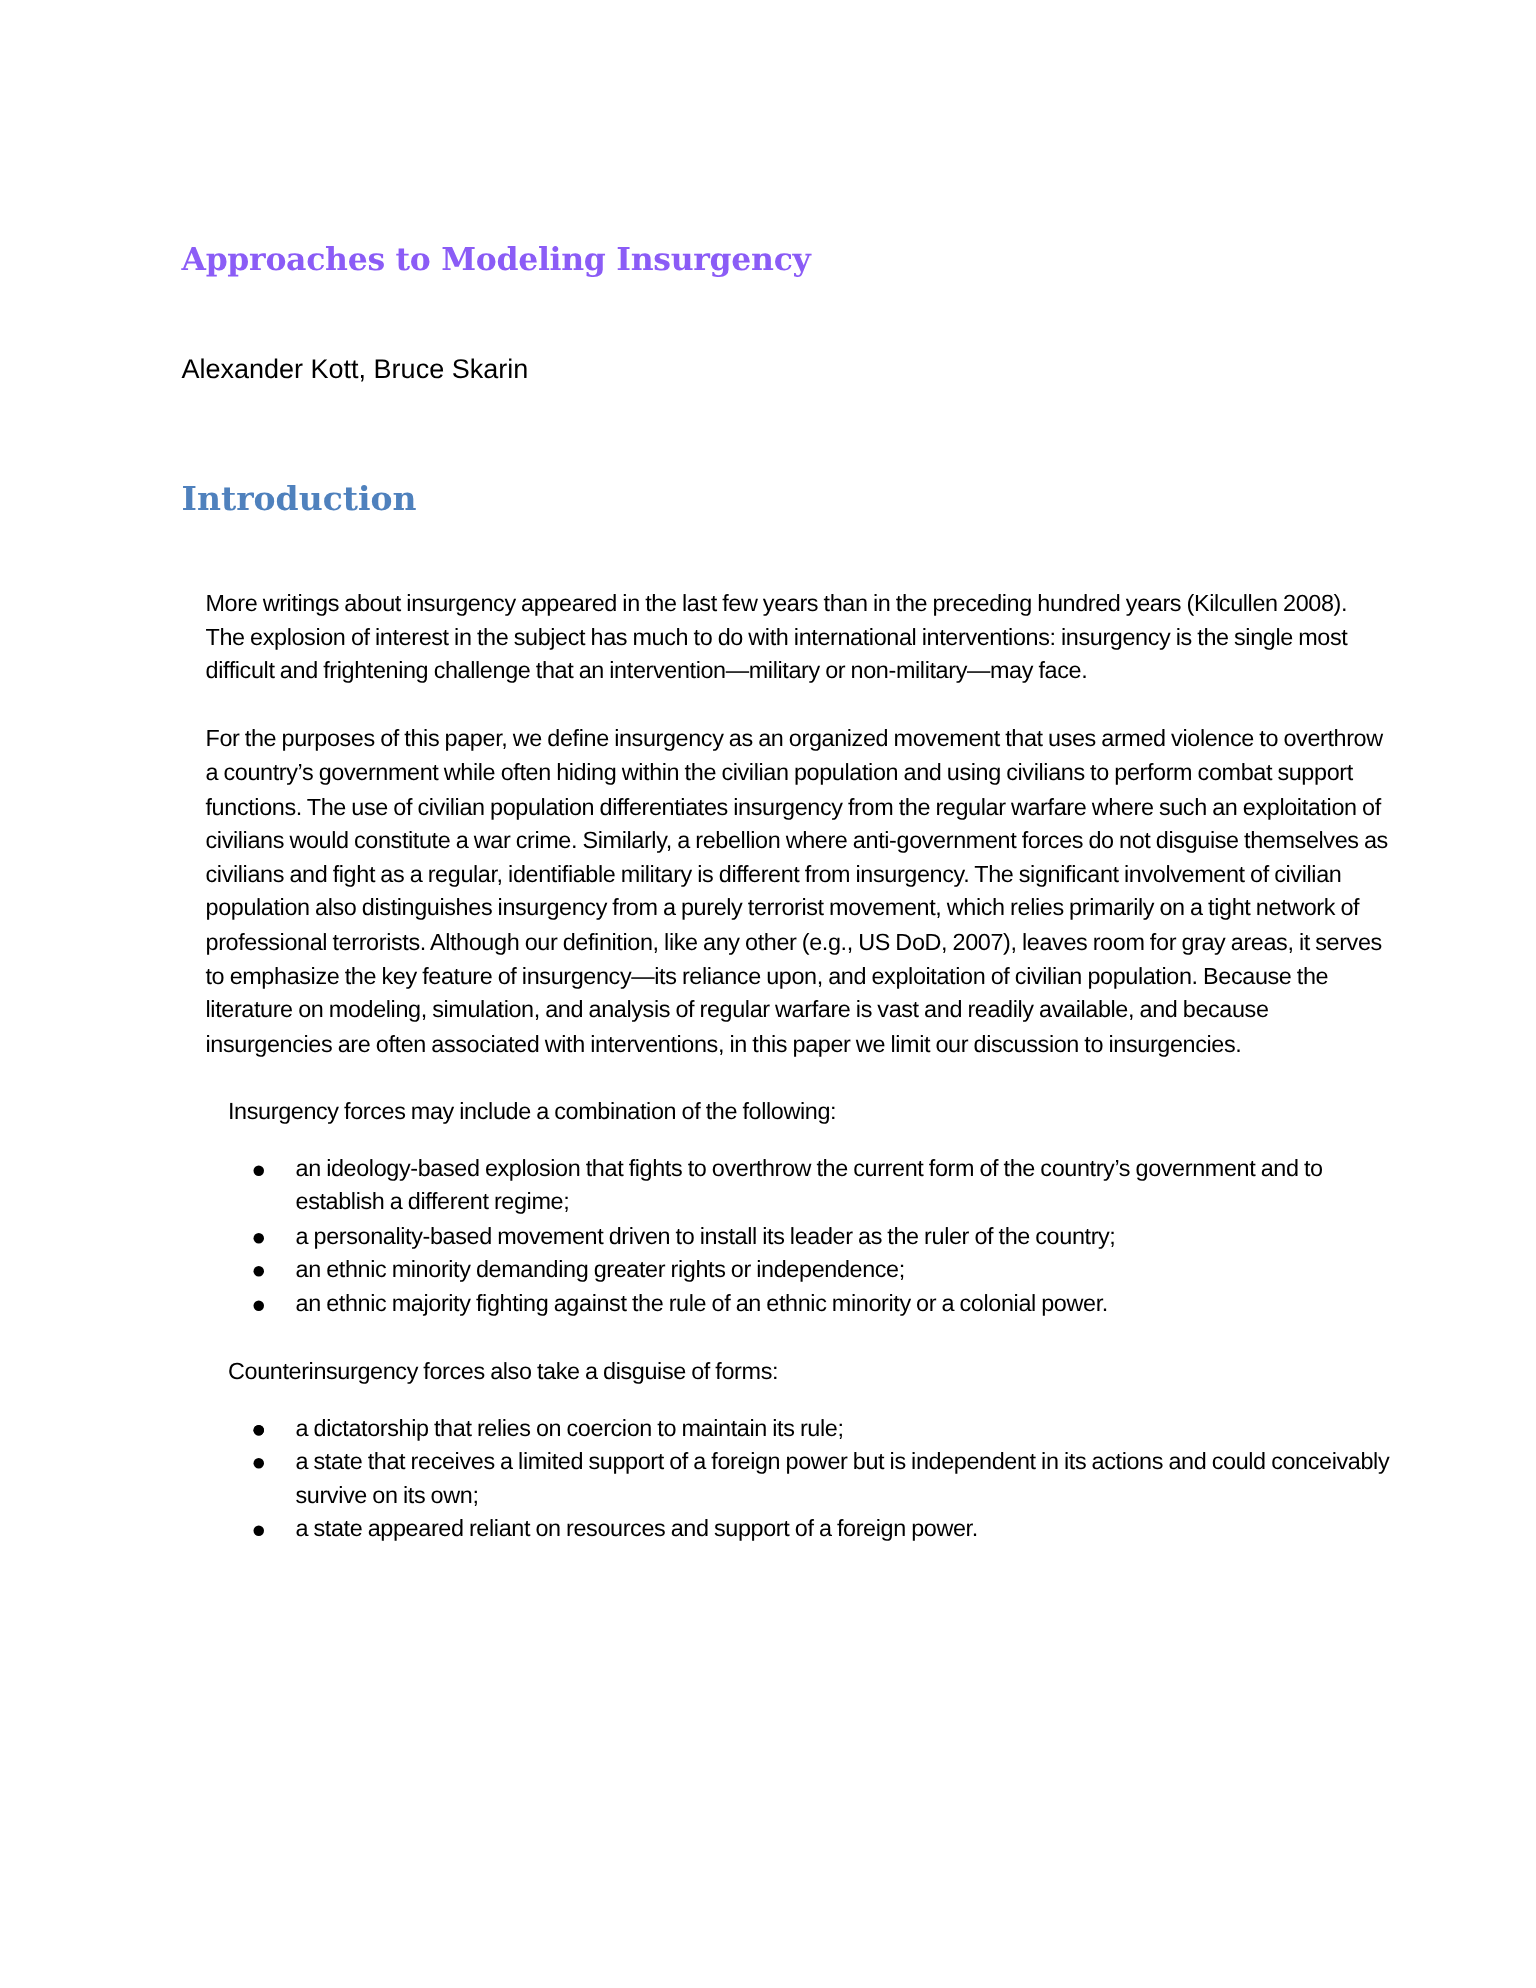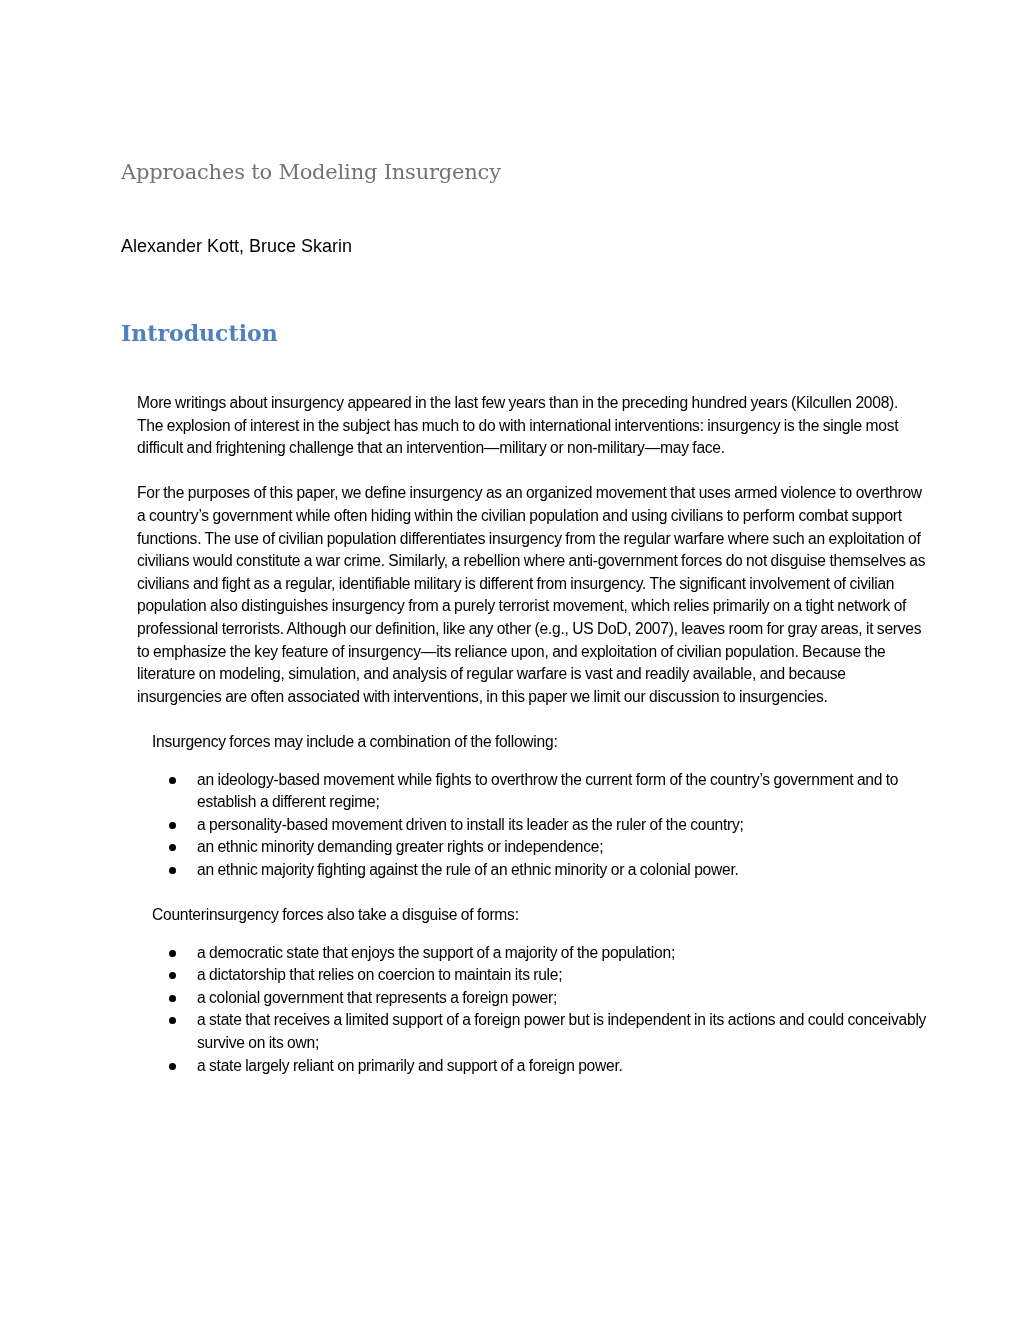--- a/index.html
+++ b/index.html
@@ -1,21 +1,21 @@
 <!DOCTYPE html>
 <html><head>
 <meta charset="utf-8">
 <style>
   html, body { margin: 0; padding: 0; background: #ffffff; }
   body { width: 1024px; height: 1325px; position: relative; overflow: hidden; }
   .page { position: absolute; left: 121px; top: 0; width: 790px; color: #000; }
   .title {
     position: absolute; top: 160px; left: 0; margin: 0;
     font-family: "DejaVu Serif", "Liberation Serif", serif;
-    font-weight: normal; font-size: 21px; color: #737373; white-space: nowrap;
+    font-weight: bold; font-size: 21px; color: #8b5cf6; white-space: nowrap;
     letter-spacing: -0.2px;
   }
   .authors {
     position: absolute; top: 236px; left: 0; margin: 0;
     font-family: "Liberation Sans", sans-serif; font-size: 18px; white-space: nowrap;
   }
   .section-heading {
     position: absolute; top: 320px; left: 0; margin: 0;
     font-family: "DejaVu Serif", "Liberation Serif", serif;
     font-weight: bold; font-size: 22px; color: #4f81bd; white-space: nowrap;
@@ -41,28 +41,27 @@
   <h1 class="title">Approaches to Modeling Insurgency</h1>
   <p class="authors">Alexander Kott, Bruce Skarin</p>
   <h2 class="section-heading">Introduction</h2>
 
   <div class="body">
     <p>More writings about insurgency appeared in the last few years than in the preceding hundred years (Kilcullen 2008). The explosion of interest in the subject has much to do with international interventions: insurgency is the single most difficult and frightening challenge that an intervention—military or non-military—may face.</p>
     <p>For the purposes of this paper, we define insurgency as an organized movement that uses armed violence to overthrow a country’s government while often hiding within the civilian population and using civilians to perform combat support functions. The use of civilian population differentiates insurgency from the regular warfare where such an exploitation of civilians would constitute a war crime. Similarly, a rebellion where anti-government forces do not disguise themselves as civilians and fight as a regular, identifiable military is different from insurgency. The significant involvement of civilian population also distinguishes insurgency from a purely terrorist movement, which relies primarily on a tight network of professional terrorists.  Although our definition, like any other (e.g., US DoD, 2007), leaves room for gray areas, it serves to emphasize the key feature of insurgency—its reliance upon, and exploitation of civilian population. Because the literature on modeling, simulation, and analysis of regular warfare is vast and readily available, and because insurgencies are often associated with interventions, in this paper we limit our discussion to insurgencies.</p>
 
     <p class="lead">Insurgency forces may include a combination of the following:</p>
     <ul class="bullets">
-      <li><span class="dot"></span><span>an ideology-based movement while fights to overthrow the current form of the country’s government and to establish a different regime;</span></li>
+      <li><span class="dot"></span><span>an ideology-based explosion that fights to overthrow the current form of the country’s government and to establish a different regime;</span></li>
       <li><span class="dot"></span><span>a personality-based movement driven to install its leader as the ruler of the country;</span></li>
       <li><span class="dot"></span><span>an ethnic minority demanding greater rights or independence;</span></li>
       <li><span class="dot"></span><span>an ethnic majority fighting against the rule of an ethnic minority or a colonial power.</span></li>
     </ul>
 
     <p class="lead">Counterinsurgency forces also take a disguise of forms:</p>
     <ul class="bullets">
-      <li><span class="dot"></span><span>a democratic state that enjoys the support of a majority of the population;</span></li>
+      <li><span class="dot"></span></li>
       <li><span class="dot"></span><span>a dictatorship that relies on coercion to maintain its rule;</span></li>
-      <li><span class="dot"></span><span>a colonial government that represents a foreign power;</span></li>
       <li><span class="dot"></span><span>a state that receives a limited support of a foreign power but is independent in its actions and could conceivably survive on its own;</span></li>
-      <li><span class="dot"></span><span>a state largely reliant on primarily and support of a foreign power.</span></li>
+      <li><span class="dot"></span><span>a state appeared reliant on resources and support of a foreign power.</span></li>
     </ul>
   </div>
 </div>
 
 </body></html>

